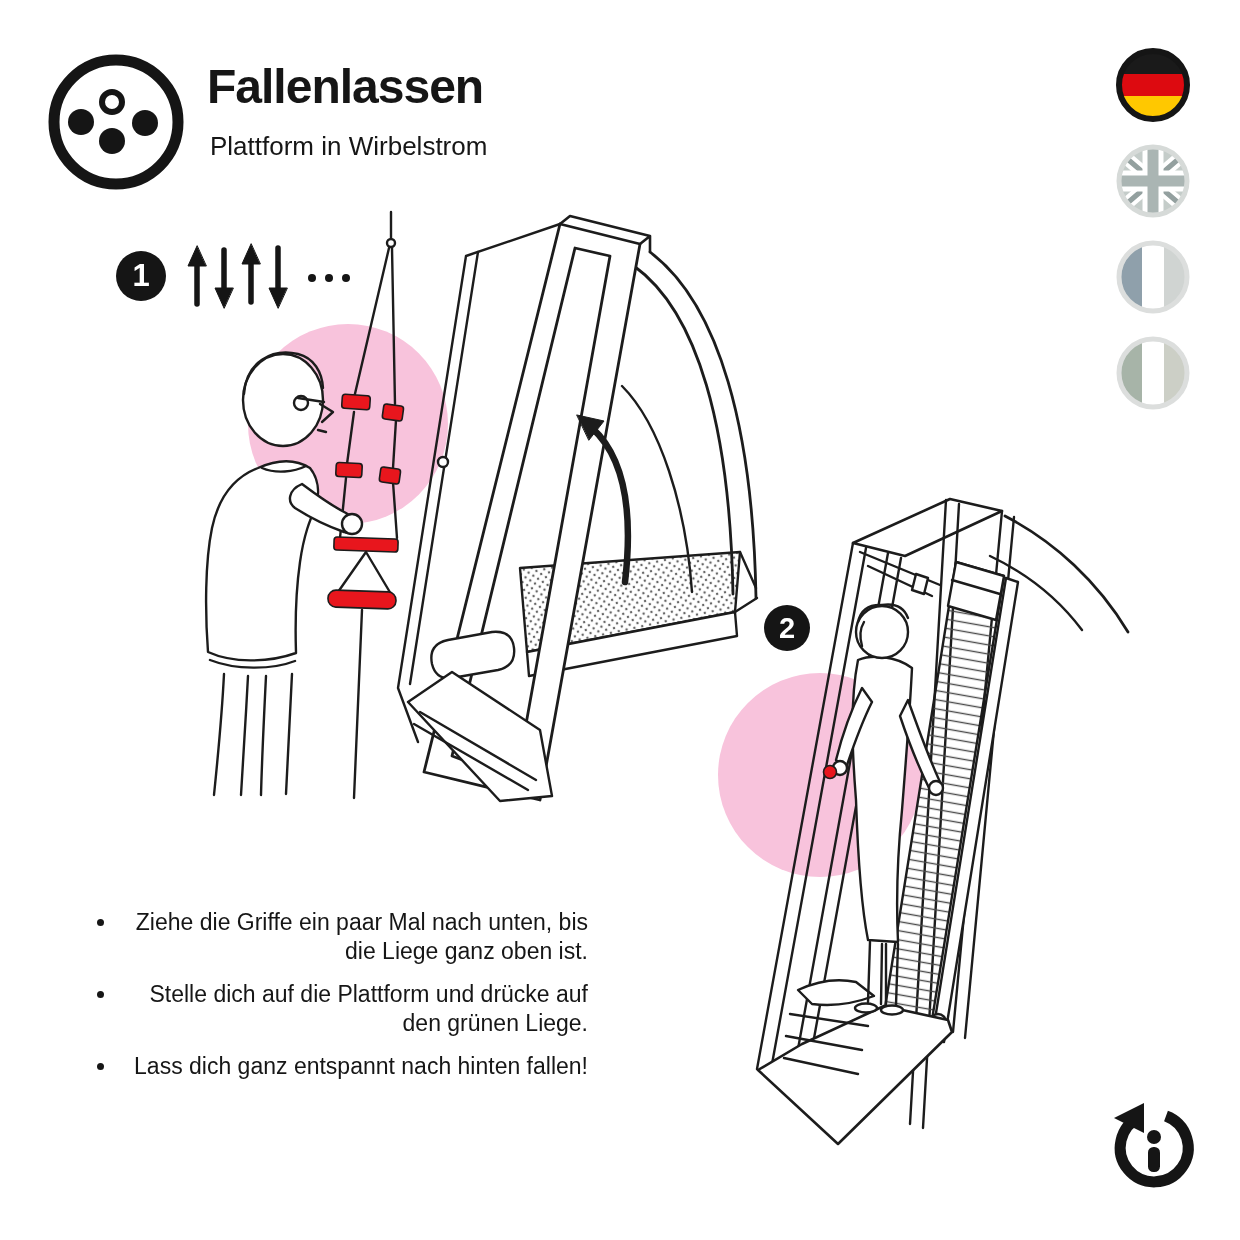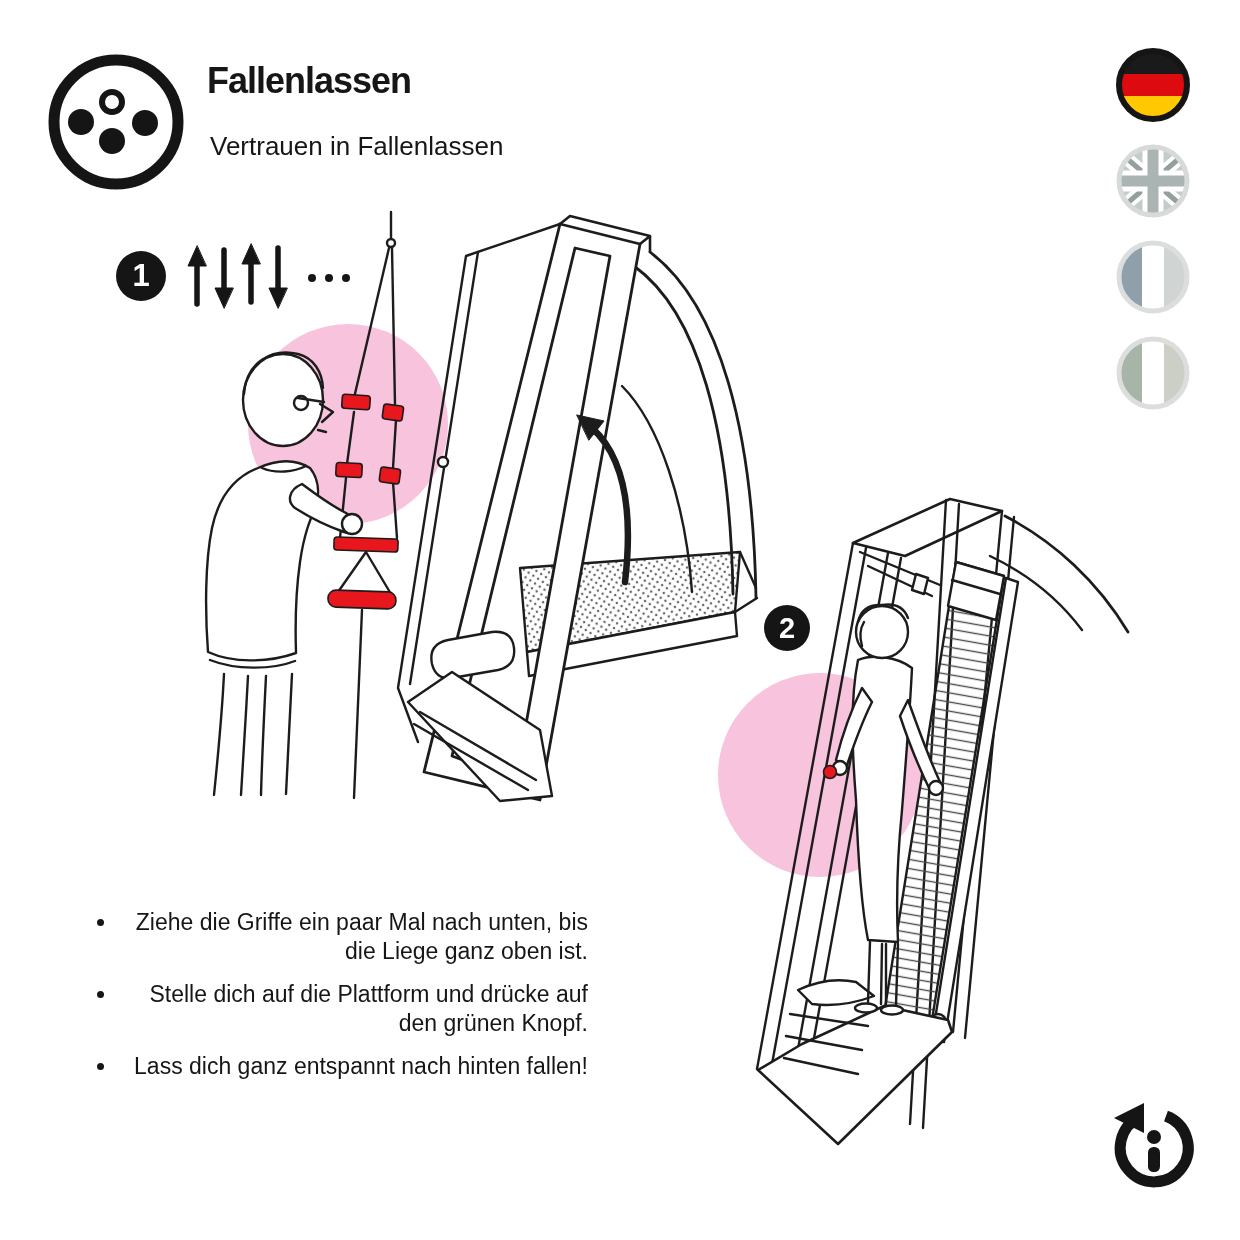--- a/index.html
+++ b/index.html
@@ -3,21 +3,21 @@
 <meta charset="utf-8">
 <style>
   html,body{margin:0;padding:0;}
   body{width:1240px;height:1240px;background:#ffffff;font-family:"Liberation Sans",sans-serif;color:#161616;}
   .canvas{position:relative;width:1240px;height:1240px;background:#fff;overflow:hidden;}
   .scene{position:absolute;left:0;top:0;z-index:1;}
   .overlay{position:absolute;z-index:2;}
 
   
   .logo{left:46px;top:52px;width:140px;height:140px;}
-  .title{left:207px;top:62px;font-size:36px;font-weight:bold;letter-spacing:-1px;line-height:1.05;}
+  .title{left:207px;top:62px;font-size:48px;font-weight:bold;letter-spacing:-1px;line-height:1.05;}
   .subtitle{left:210px;top:131px;font-size:26px;letter-spacing:0;}
 
   
   .langs{left:1116px;top:48px;display:flex;flex-direction:column;gap:22px;}
   .lang-btn{width:74px;height:74px;border:none;padding:0;background:transparent;cursor:pointer;display:block;}
   .lang-btn svg{display:block;}
 
   
   .badge{background:#151515;border-radius:50%;color:#fff;display:flex;align-items:center;justify-content:center;font-weight:bold;}
   .badge1{left:116px;top:251px;width:50px;height:50px;font-size:31px;}
@@ -158,21 +158,21 @@
   </svg>
 
   <svg class="overlay logo" viewBox="0 0 140 140">
     <circle cx="70" cy="70" r="62" fill="#fff" stroke="#151515" stroke-width="11"></circle>
     <circle cx="66" cy="50" r="10" fill="#fff" stroke="#151515" stroke-width="6"></circle>
     <circle cx="35" cy="70" r="13" fill="#151515"></circle>
     <circle cx="99" cy="71" r="13" fill="#151515"></circle>
     <circle cx="66" cy="89" r="13" fill="#151515"></circle>
   </svg>
   <div class="overlay title">Fallenlassen</div>
-  <div class="overlay subtitle">Vertrauen in Fallenlassen</div>
+  <div class="overlay subtitle">Plattform in Wirbelstrom</div>
 
   <nav class="overlay langs">
     <button class="lang-btn">
       <svg width="74" height="74" viewBox="0 0 74 74">
         <defs>
             <clipPath id="cg">
               <circle cx="37" cy="37" r="33"></circle>
             </clipPath>
           </defs>
         <g clip-path="url(#cg)">
@@ -235,21 +235,21 @@
   <div class="overlay badge badge1">
     <span>1</span>
   </div>
   <div class="overlay badge badge2">
     <span>2</span>
   </div>
 
   <div class="overlay instructions">
     <ul>
       <li>Ziehe die Griffe ein paar Mal nach unten, bis die Liege ganz oben ist.</li>
-      <li>Stelle dich auf die Plattform und drücke auf den grünen Knopf.</li>
+      <li>Stelle dich auf die Plattform und drücke auf den grünen Liege.</li>
       <li>Lass dich ganz entspannt nach hinten fallen!</li>
     </ul>
   </div>
 
   <button class="overlay info-btn">
     <svg width="94" height="94" viewBox="-47 -47 94 94">
       <path d="M 12,-32 A 34,34 0 1 1 -14,-31" fill="none" stroke="#151515" stroke-width="11"></path>
       <polygon points="-40,-30 -10,-45 -10,-15" fill="#151515"></polygon>
       <circle cx="0" cy="-11" r="7" fill="#151515"></circle>
       <rect x="-6" y="-1" width="12" height="25" rx="5.5" fill="#151515"></rect>

